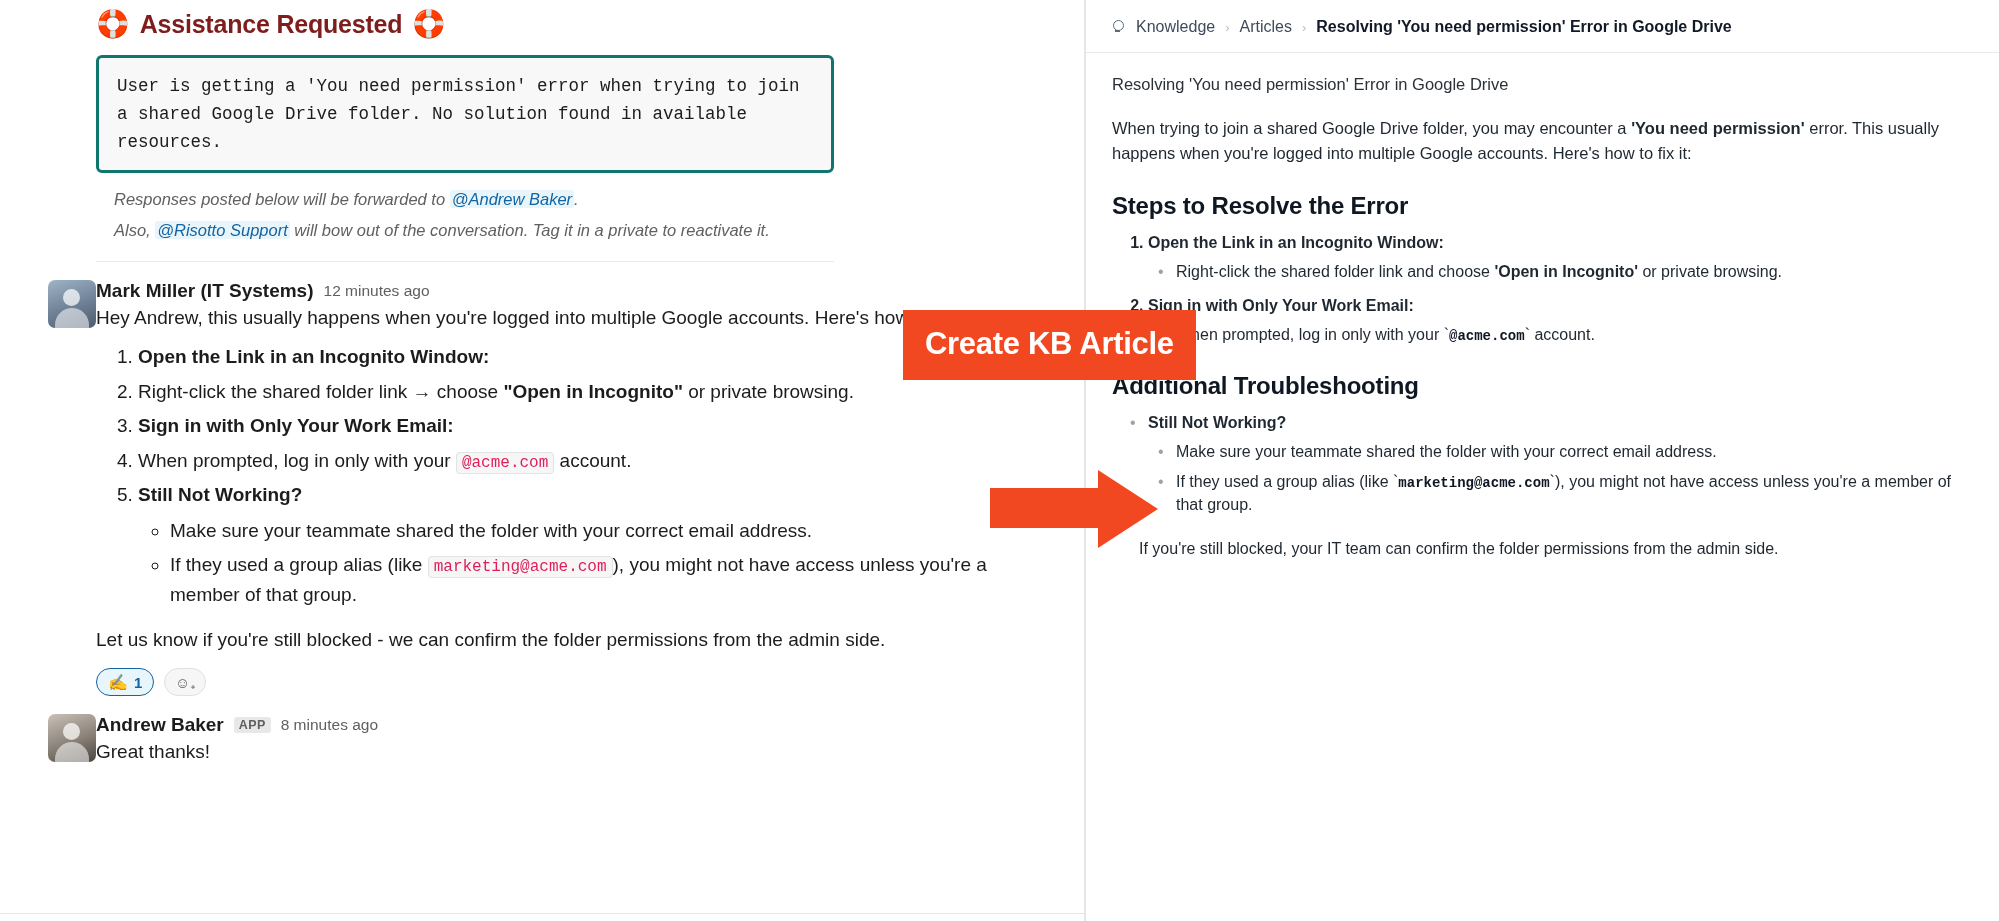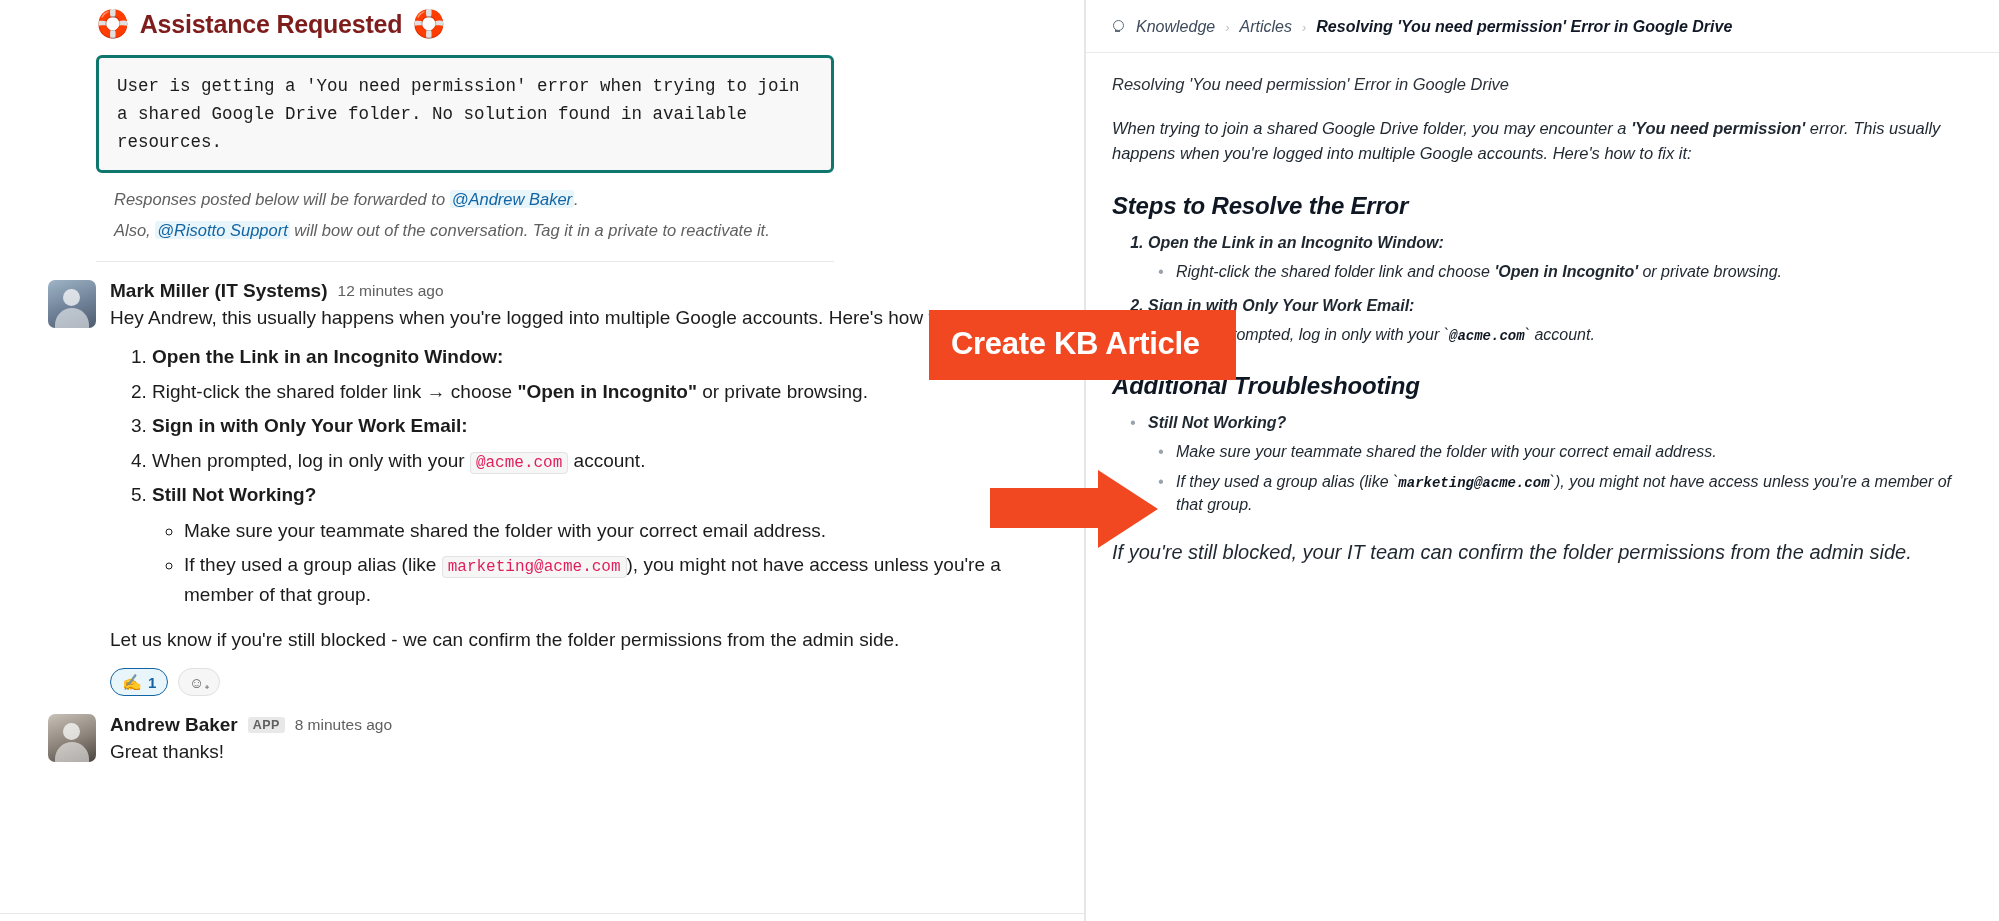--- a/index.html
+++ b/index.html
@@ -83,21 +83,20 @@
   .divider {
     margin-left: 70px;
     margin-right: 210px;
     margin-top: 18px;
     height: 1px;
     background: #e8e8e8;
   }
 
   .message {
     display: flex;
-    gap: 14px;
     margin-top: 18px;
     padding-left: 22px;
   }
   .avatar {
     width: 48px; height: 48px;
     border-radius: 7px;
     flex: 0 0 48px;
     background: #6a7f92;
     position: relative;
     overflow: hidden;
@@ -214,21 +213,20 @@
     color: #616061;
   }
 
   
   .kb-panel {
     width: 913px;
     height: 921px;
     background: #ffffff;
     position: relative;
     overflow: hidden;
-    font-style: italic;
   }
   .kb-breadcrumb {
     display: flex;
     align-items: center;
     gap: 10px;
     padding: 18px 24px 16px 24px;
     border-bottom: 1px solid #eaeaea;
     font-size: 16px;
     color: #5d6b7a;
   }
@@ -324,37 +322,38 @@
     left: -18px;
     color: #9aa3ad;
   }
   code.kbcode {
     font-family: "Liberation Mono", monospace;
     font-size: 14px;
     font-weight: bold;
     color: #0f1722;
   }
   .kb-footer {
-    font-size: 20px;
+    font-size: 16px;
     color: #1f2730;
     margin-top: 20px;
     line-height: 1.5;
+    margin-left: 27px;
   }
 
   
   .callout {
     position: absolute;
-    left: 929px;
+    left: 903px;
     top: 310px;
     background: #f24822;
     color: #ffffff;
     font-size: 31px;
     font-weight: bold;
     line-height: 1.17;
-    padding: 16px 36px 18px 22px;
+    padding: 16px 22px 18px 22px;
     letter-spacing: -0.3px;
     z-index: 30;
   }
   .arrow {
     position: absolute;
     left: 990px;
     top: 470px;
     width: 170px;
     height: 78px;
     z-index: 30;

